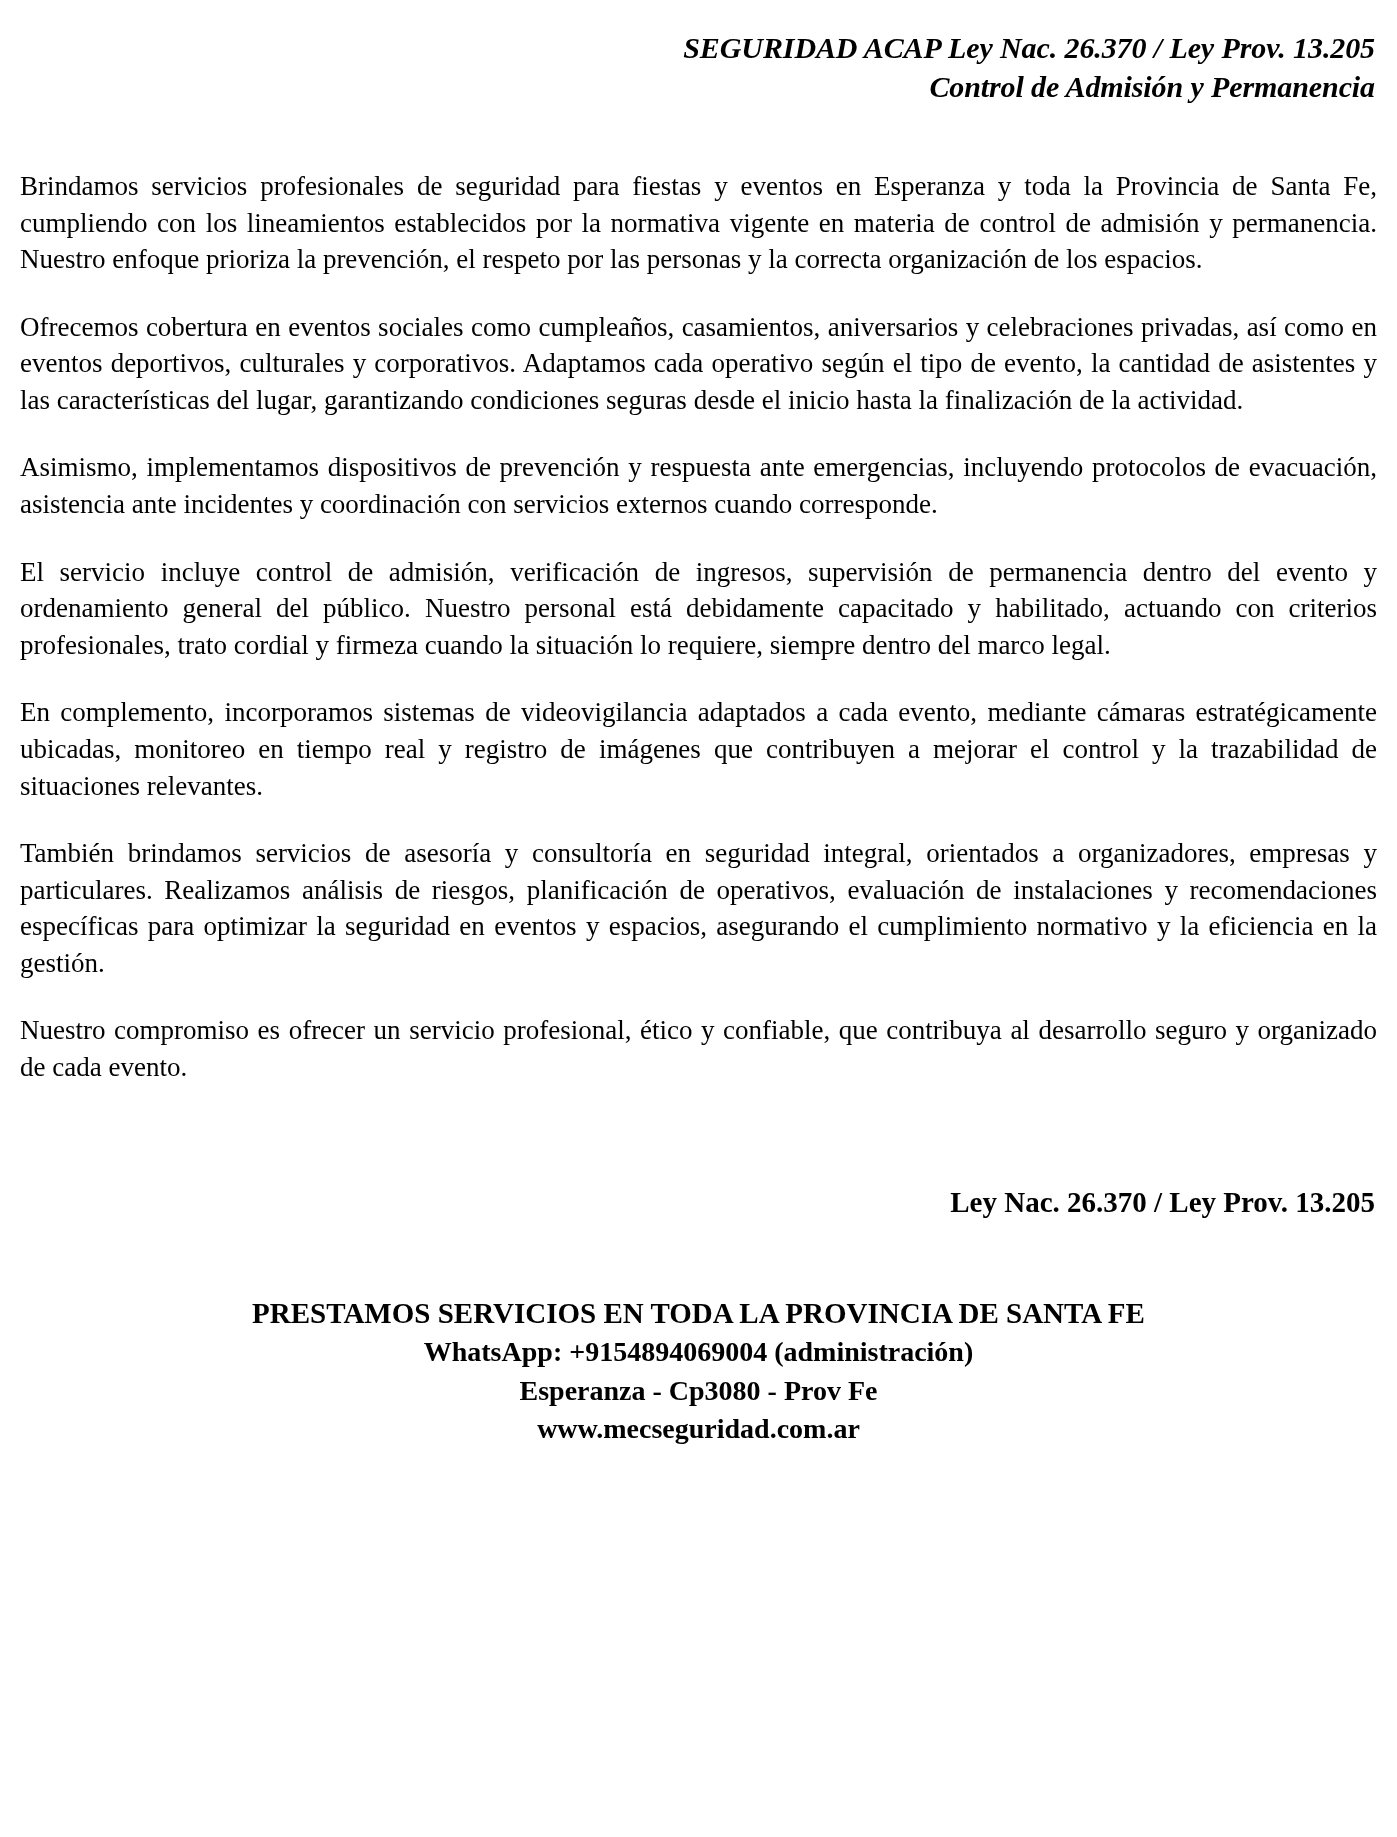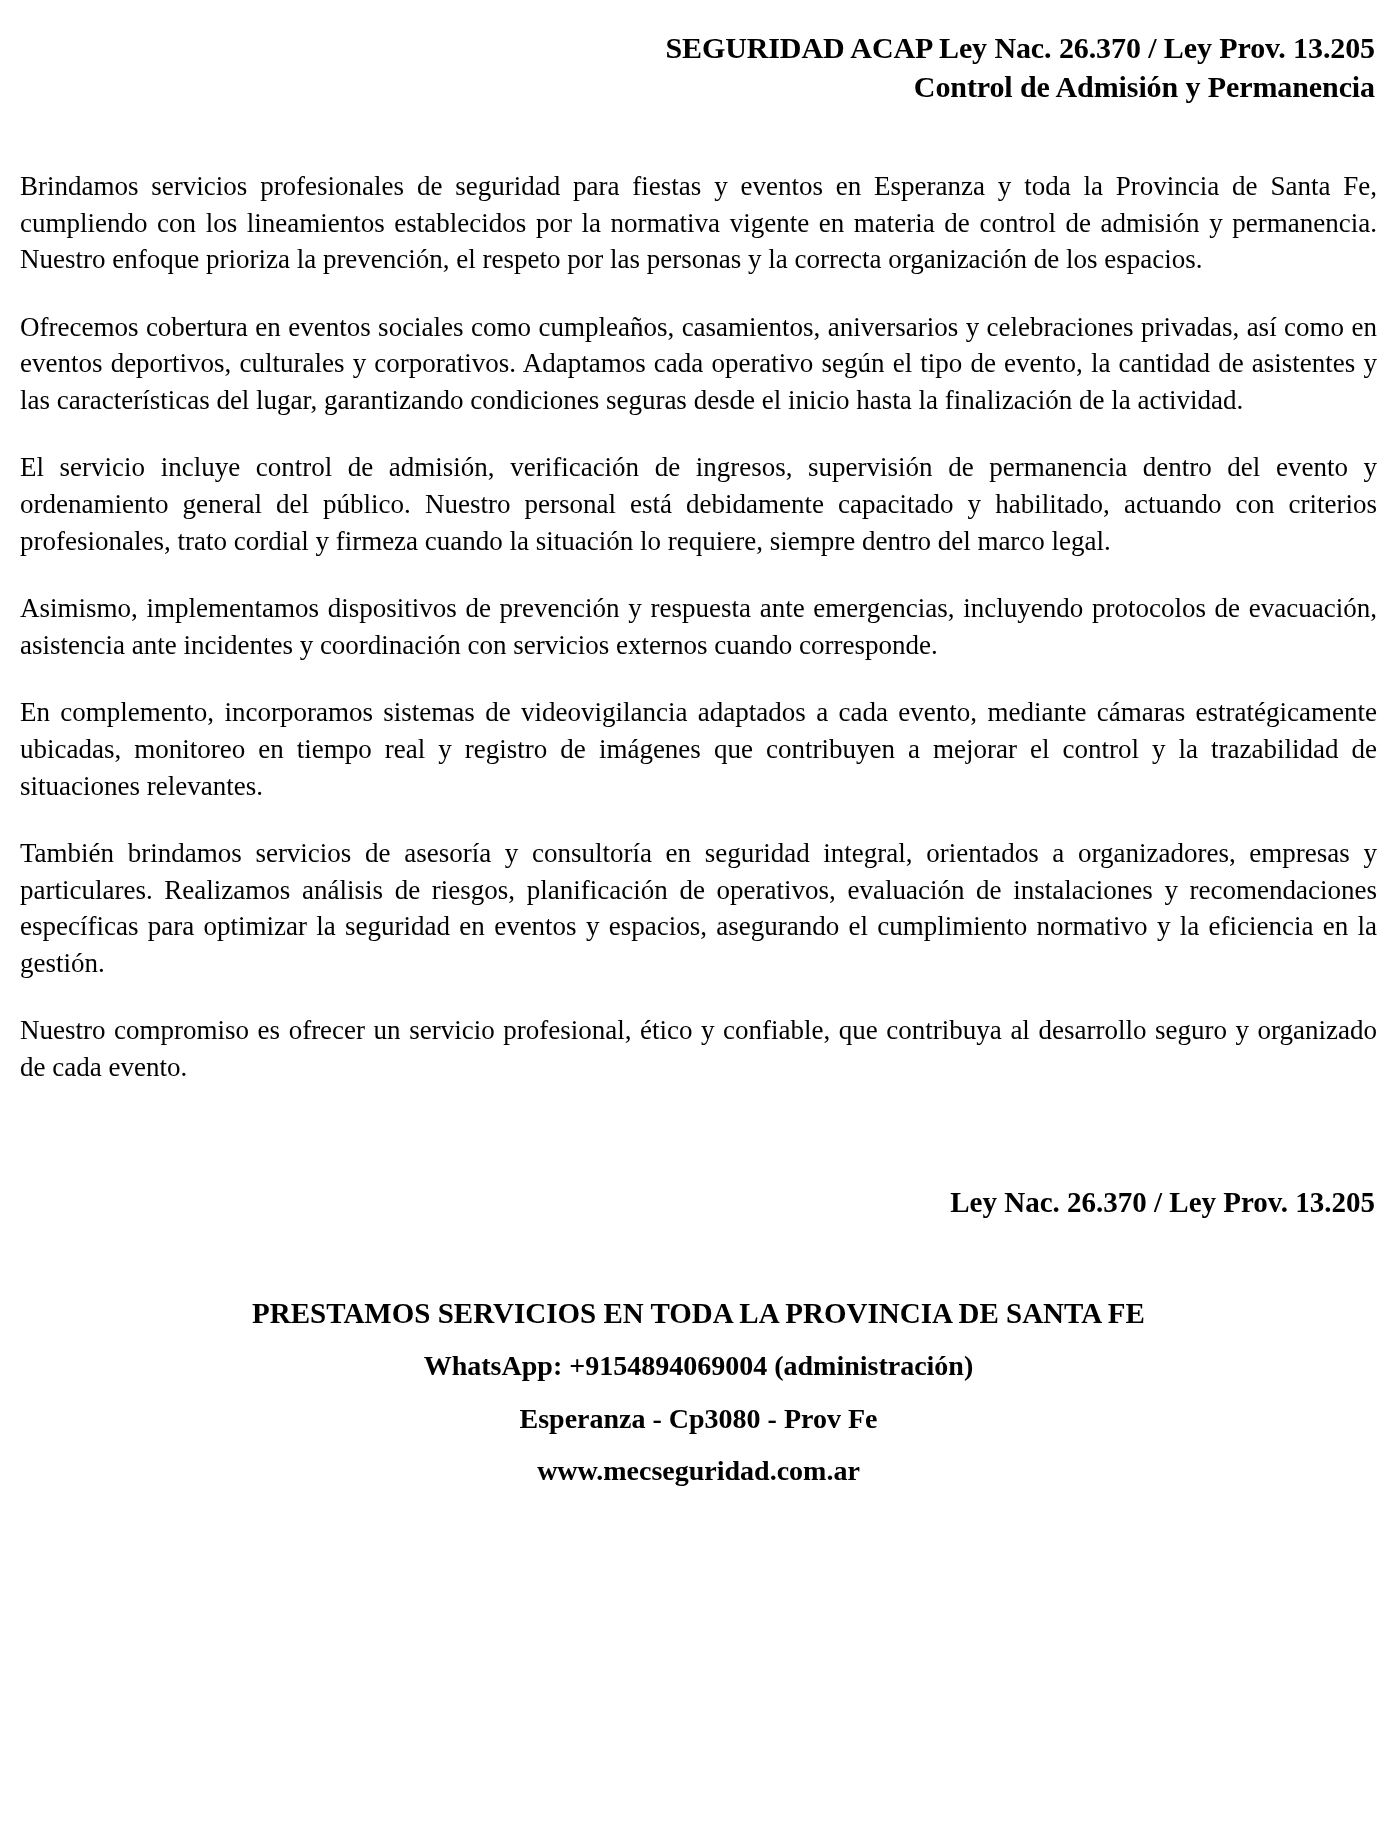--- a/index.html
+++ b/index.html
@@ -29,20 +29,21 @@
     text-align: right;
     padding: 28px 22px 0 22px;
     font-weight: bold;
     font-size: 30px;
     line-height: 1.30;
     letter-spacing: -0.1px;
   }
   .doc-header .hline {
     display: block;
     white-space: nowrap;
+    font-style: italic;
   }
 
   
   .body-block {
     padding: 0 20px 0 20px;
     margin-top: 62px;
   }
   .para {
     text-align: justify;
     text-justify: inter-word;
@@ -65,38 +66,38 @@
   .signature .sline { display: block; white-space: nowrap; }
 
   
   .doc-footer {
     margin-top: 72px;
     text-align: center;
     font-weight: bold;
     font-size: 28px;
     line-height: 1.37;
   }
-  .doc-footer .fline { display: block; white-space: nowrap; margin-top: 14px; }
+  .doc-footer .fline { display: block; white-space: nowrap; }
   .doc-footer .fline.title { font-size: 29px; }
 </style>
 </head>
 <body>
 
 <div class="page">
 
   <div class="doc-header">
     <span class="hline">SEGURIDAD ACAP Ley Nac. 26.370 / Ley Prov. 13.205</span>
     <span class="hline">Control de Admisión y Permanencia</span>
   </div>
 
   <div class="body-block">
     <p class="para">Brindamos servicios profesionales de seguridad para fiestas y eventos en Esperanza y toda la Provincia de Santa Fe, cumpliendo con los lineamientos establecidos por la normativa vigente en materia de control de admisión y permanencia. Nuestro enfoque prioriza la prevención, el respeto por las personas y la correcta organización de los espacios.</p>
     <p class="para">Ofrecemos cobertura en eventos sociales como cumpleaños, casamientos, aniversarios y celebraciones privadas, así como en eventos deportivos, culturales y corporativos. Adaptamos cada operativo según el tipo de evento, la cantidad de asistentes y las características del lugar, garantizando condiciones seguras desde el inicio hasta la finalización de la actividad.</p>
+    <p class="para">Asimismo, implementamos dispositivos de prevención y respuesta ante emergencias, incluyendo protocolos de evacuación, asistencia ante incidentes y coordinación con servicios externos cuando corresponde.</p>
     <p class="para">El servicio incluye control de admisión, verificación de ingresos, supervisión de permanencia dentro del evento y ordenamiento general del público. Nuestro personal está debidamente capacitado y habilitado, actuando con criterios profesionales, trato cordial y firmeza cuando la situación lo requiere, siempre dentro del marco legal.</p>
-    <p class="para">Asimismo, implementamos dispositivos de prevención y respuesta ante emergencias, incluyendo protocolos de evacuación, asistencia ante incidentes y coordinación con servicios externos cuando corresponde.</p>
     <p class="para">En complemento, incorporamos sistemas de videovigilancia adaptados a cada evento, mediante cámaras estratégicamente ubicadas, monitoreo en tiempo real y registro de imágenes que contribuyen a mejorar el control y la trazabilidad de situaciones relevantes.</p>
     <p class="para">También brindamos servicios de asesoría y consultoría en seguridad integral, orientados a organizadores, empresas y particulares. Realizamos análisis de riesgos, planificación de operativos, evaluación de instalaciones y recomendaciones específicas para optimizar la seguridad en eventos y espacios, asegurando el cumplimiento normativo y la eficiencia en la gestión.</p>
     <p class="para">Nuestro compromiso es ofrecer un servicio profesional, ético y confiable, que contribuya al desarrollo seguro y organizado de cada evento.</p>
   </div>
 
   <div class="signature">
     <span class="sline">Ley Nac. 26.370 / Ley Prov. 13.205</span>
   </div>
 
   <div class="doc-footer">

